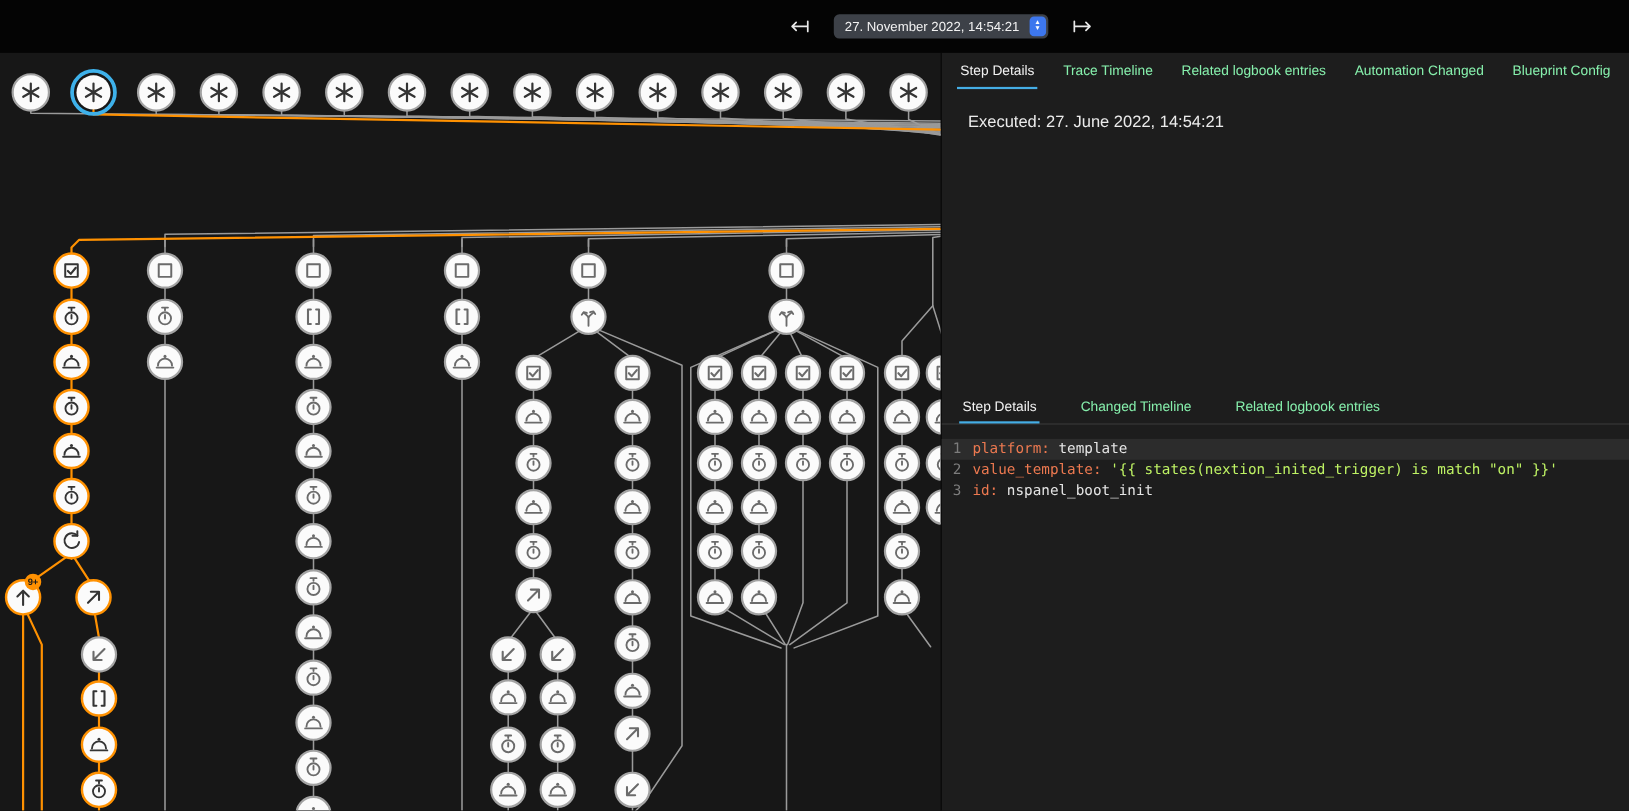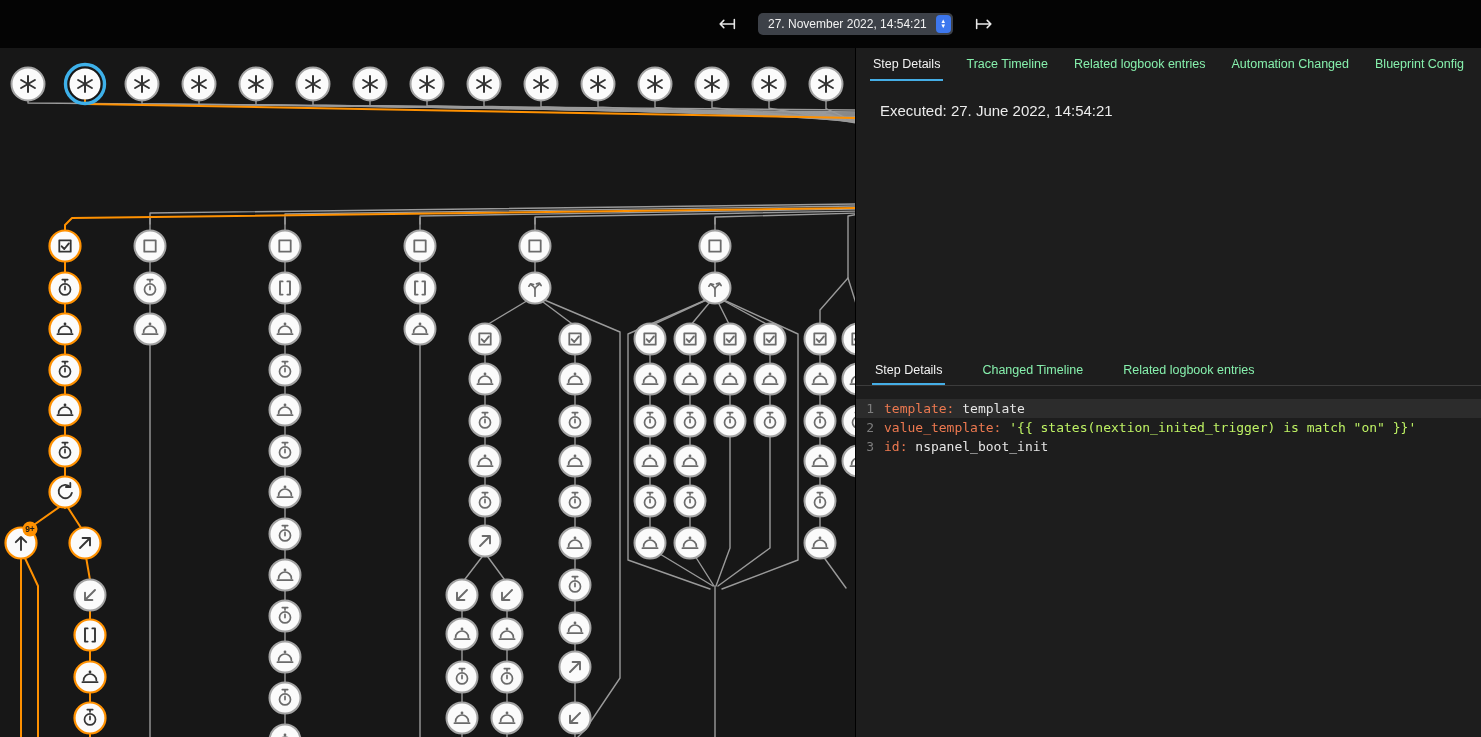--- a/index.html
+++ b/index.html
@@ -858,21 +858,21 @@
       </div>
       <div class="bottom-section">
         <nav class="tabs-bottom" id="tabs-bottom">
             <button class="tab active">Step Details</button>
             <button class="tab">Changed Timeline</button>
             <button class="tab">Related logbook entries</button>
           </nav>
         <div class="code" id="code">
             <div class="code-line hl">
               <span class="ln">1</span>
-              <span class="code-text"><span class="tok-key">template:</span><span class="tok-plain"> template</span></span>
+              <span class="code-text"><span class="tok-key">platform:</span><span class="tok-plain"> template</span></span>
             </div>
             <div class="code-line">
               <span class="ln">2</span>
               <span class="code-text"><span class="tok-key">value_template:</span><span class="tok-plain"> </span><span class="tok-str">'{{ states(nextion_inited_trigger) is match "on" }}'</span></span>
             </div>
             <div class="code-line">
               <span class="ln">3</span>
               <span class="code-text"><span class="tok-key">id:</span><span class="tok-plain"> nspanel_boot_init</span></span>
             </div>
           </div>

